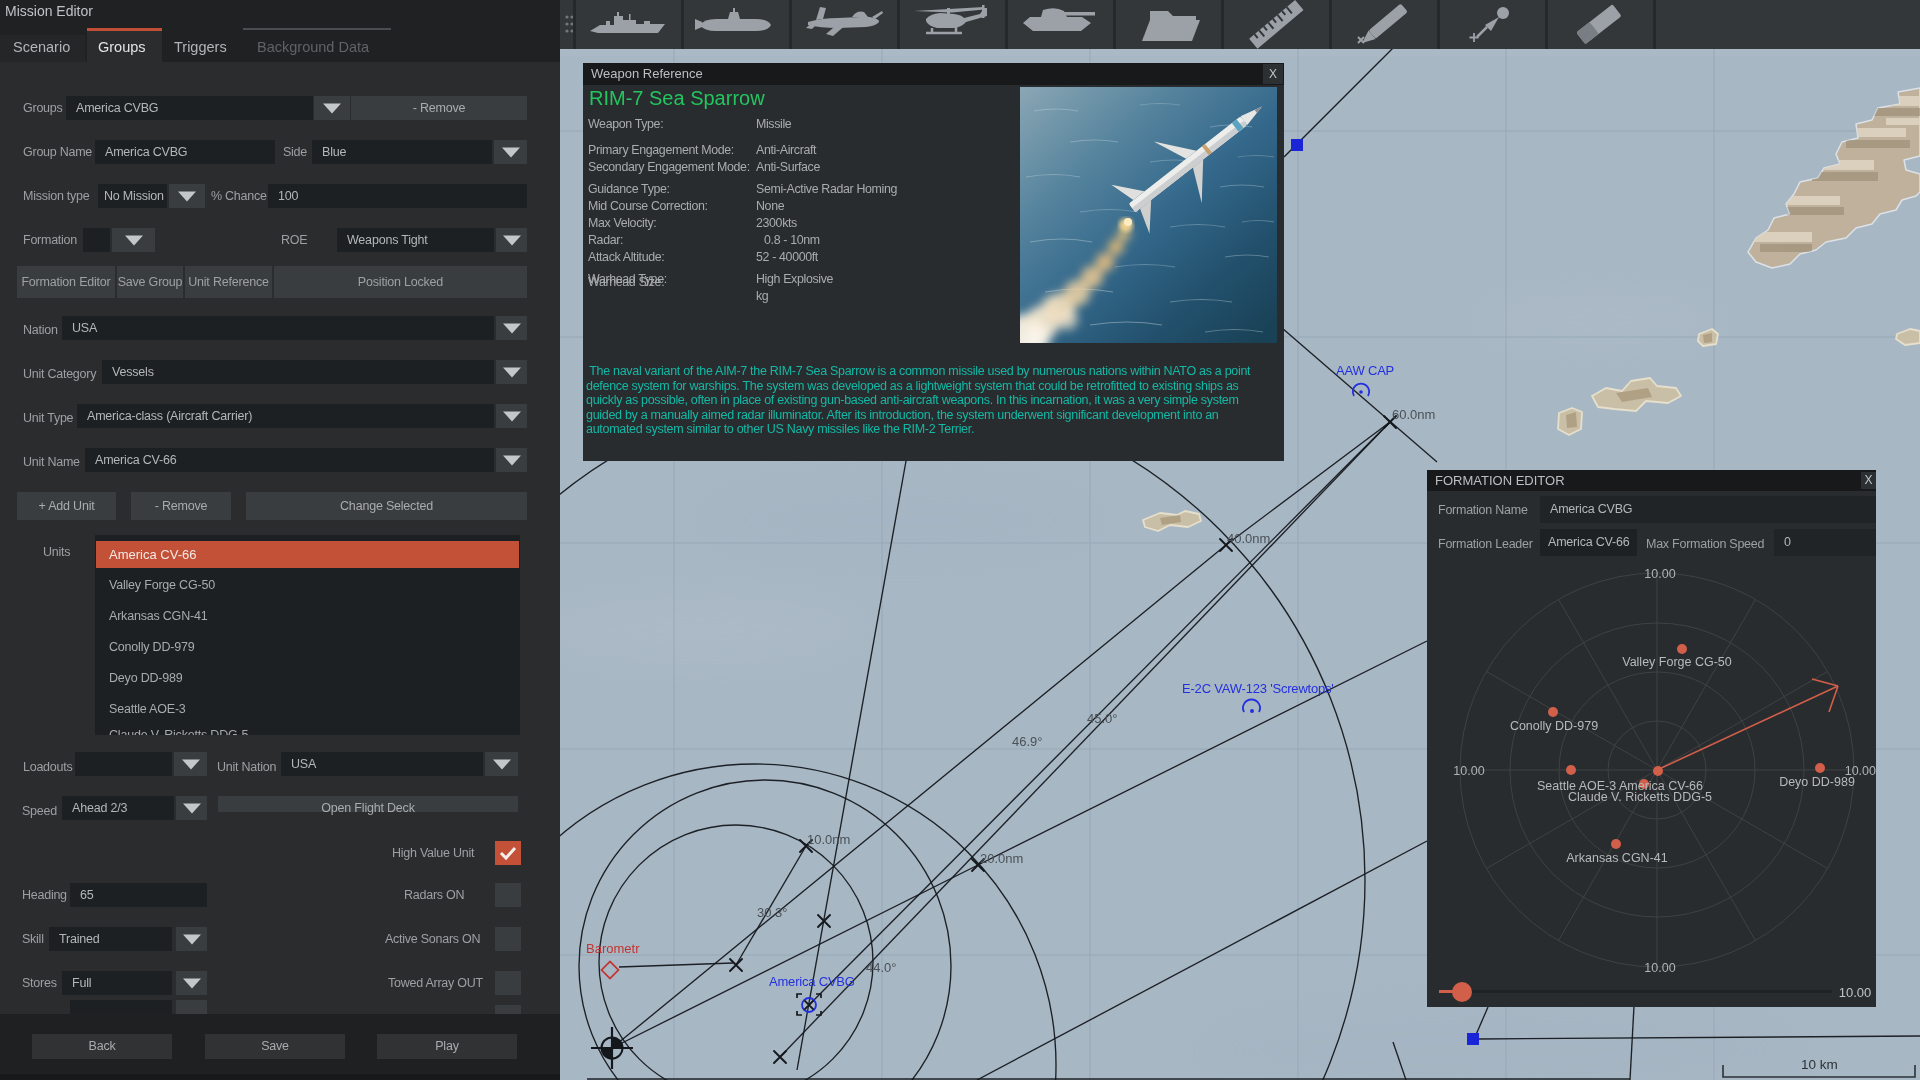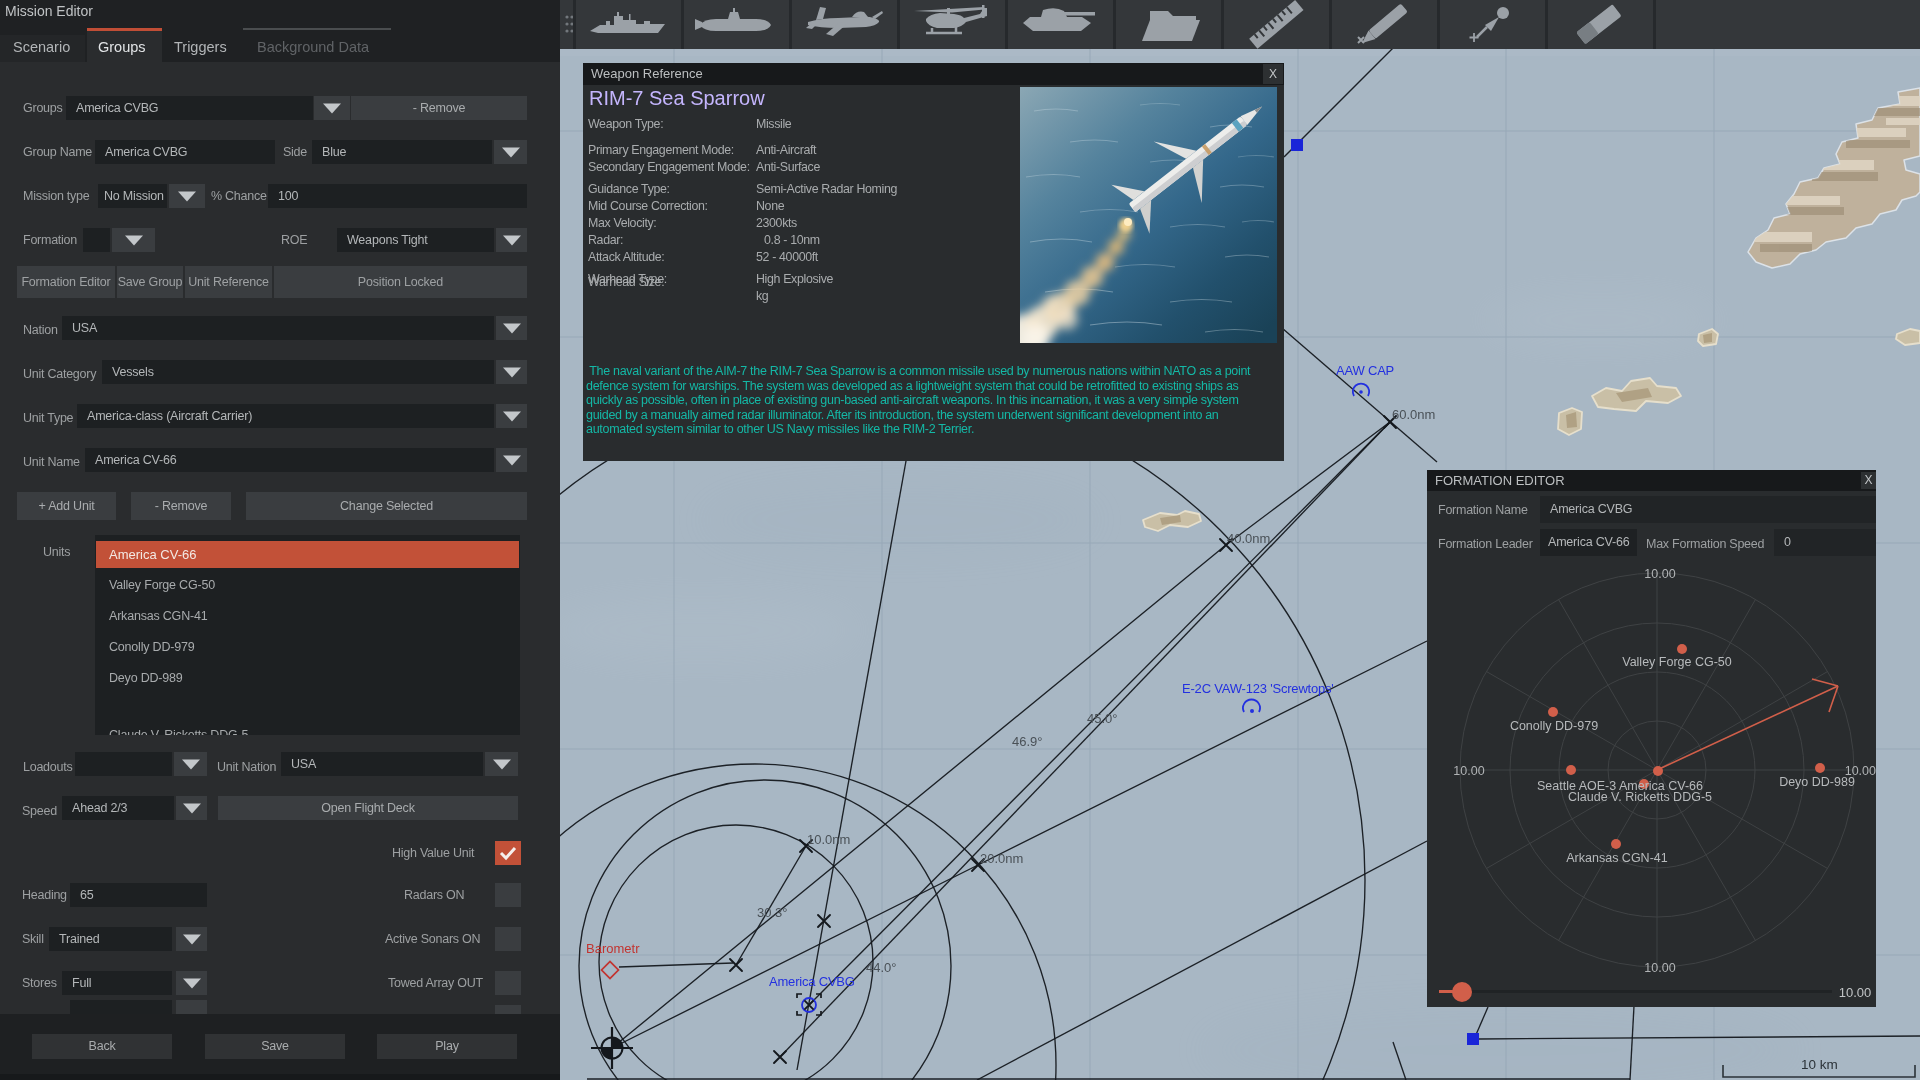--- a/index.html
+++ b/index.html
@@ -282,34 +282,35 @@
  <div class="btn" style="left:131px;top:492px;width:100px;height:28px;line-height:28px">- Remove</div>
  <div class="btn" style="left:246px;top:492px;width:281px;height:28px;line-height:28px">Change Selected</div>
 
  <div class="lbl" style="left:43px;top:546px">Units</div>
  <div class="abs" style="left:95px;top:535px;width:425px;height:200px;background:#1d2022;overflow:hidden">
   <div class="abs" style="left:1px;top:6px;width:423px;height:27px;background:#c25138;color:#f3e9e4;font-size:13px;line-height:27px;padding-left:13px;box-sizing:border-box">America CV-66</div>
   <div class="abs" style="left:14px;top:37px;width:400px;height:26px;color:#a8abad;font-size:12.5px;letter-spacing:-0.2px;line-height:26px">Valley Forge CG-50</div>
   <div class="abs" style="left:14px;top:68px;width:400px;height:26px;color:#a8abad;font-size:12.5px;letter-spacing:-0.2px;line-height:26px">Arkansas CGN-41</div>
   <div class="abs" style="left:14px;top:99px;width:400px;height:26px;color:#a8abad;font-size:12.5px;letter-spacing:-0.2px;line-height:26px">Conolly DD-979</div>
   <div class="abs" style="left:14px;top:130px;width:400px;height:26px;color:#a8abad;font-size:12.5px;letter-spacing:-0.2px;line-height:26px">Deyo DD-989</div>
+  <div class="abs" style="left:14px;top:161px;width:400px;height:26px;color:#a8abad;font-size:12.5px;letter-spacing:-0.2px;line-height:26px">Seattle AOE-3</div>
   <div class="abs" style="left:14px;top:193px;width:400px;height:26px;color:#a8abad;font-size:12.5px;letter-spacing:-0.2px;line-height:14px">Claude V. Ricketts DDG-5</div>
  </div>
 
  <div class="lbl" style="left:23px;top:761px">Loadouts</div>
  <div class="inp" style="left:75px;top:752px;width:97px;height:24px"></div>
  <div class="dd" style="left:174px;top:752px;width:33px;height:24px"></div>
  <div class="lbl" style="left:217px;top:761px">Unit Nation</div>
  <div class="inp" style="left:281px;top:752px;width:202px;height:24px">USA</div>
  <div class="dd" style="left:485px;top:752px;width:33px;height:24px"></div>
 
  <div class="lbl" style="left:22px;top:805px">Speed</div>
  <div class="inp" style="left:62px;top:796px;width:112px;height:24px">Ahead 2/3</div>
  <div class="dd" style="left:176px;top:796px;width:31px;height:24px"></div>
- <div class="btn" style="left:218px;top:796px;width:300px;height:24px;line-height:24px">Open Flight Deck</div>
+ <div class="btn" style="left:218px;top:796px;width:300px;height:16px;line-height:24px">Open Flight Deck</div>
 
  <div class="lbl" style="left:392px;top:847px">High Value Unit</div>
  <div class="cb" style="left:495px;top:841px;background:#c25138"><svg width="26" height="24">
           <path d="M6,12 l5,5 l9,-10" stroke="#f5efec" stroke-width="3" fill="none"></path>
         </svg></div>
 
  <div class="lbl" style="left:22px;top:889px">Heading</div>
  <div class="inp" style="left:70px;top:883px;width:137px;height:24px">65</div>
  <div class="lbl" style="left:404px;top:889px">Radars ON</div>
  <div class="cb" style="left:495px;top:883px"></div>
@@ -332,21 +333,21 @@
 
  <div class="abs" style="left:0;top:1014px;width:560px;height:66px;background:#1e2022"></div>
  <div class="abs" style="left:0;top:1074px;width:560px;height:6px;background:#17191b"></div>
  <div class="btn" style="left:32px;top:1034px;width:140px;height:25px;line-height:25px;background:#303234">Back</div>
  <div class="btn" style="left:205px;top:1034px;width:140px;height:25px;line-height:25px;background:#303234">Save</div>
  <div class="btn" style="left:377px;top:1034px;width:140px;height:25px;line-height:25px;background:#303234">Play</div>
 </div>
 <div class="abs" id="wpn" style="left:583px;top:63px;width:701px;height:398px;background:#292c2e">
  <div class="ttl">Weapon Reference</div>
  <div class="xbtn" style="right:1px">X</div>
- <div class="abs" style="left:6px;top:24px;font-size:20px;color:#c4b5fd">RIM-7 Sea Sparrow</div>
+ <div class="abs" style="left:6px;top:24px;font-size:20px;color:#22c55e">RIM-7 Sea Sparrow</div>
  <div class="abs" style="left:5px;top:54px;width:440px;font-size:12.4px;letter-spacing:-0.35px;color:#a9acae">
   <div class="abs" style="left:0;top:0">Weapon Type:</div>
         <div class="abs" style="left:168px;top:0">Missile</div>
   <div class="abs" style="left:0;top:26px">Primary Engagement Mode:</div>
         <div class="abs" style="left:168px;top:26px">Anti-Aircraft</div>
   <div class="abs" style="left:0;top:43px">Secondary Engagement Mode:</div>
         <div class="abs" style="left:168px;top:43px">Anti-Surface</div>
   <div class="abs" style="left:0;top:65px">Guidance Type:</div>
         <div class="abs" style="left:168px;top:65px">Semi-Active Radar Homing</div>
   <div class="abs" style="left:0;top:82px">Mid Course Correction:</div>

